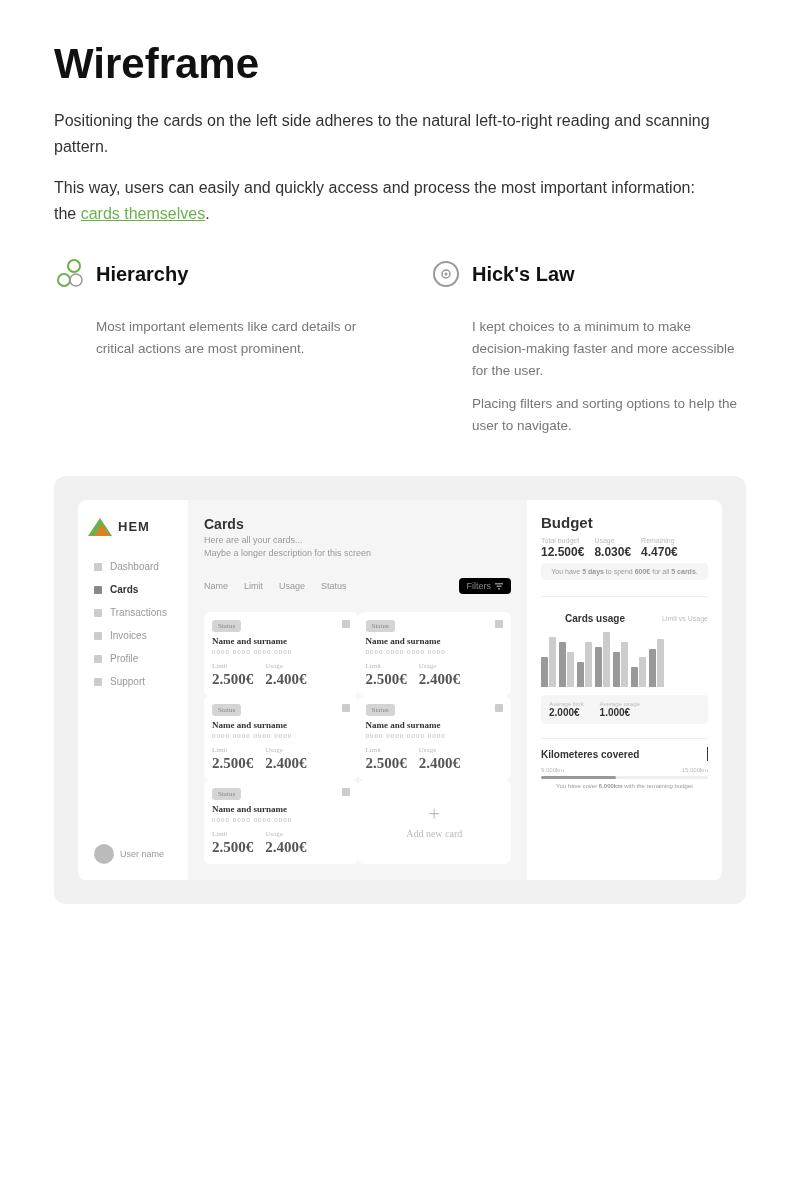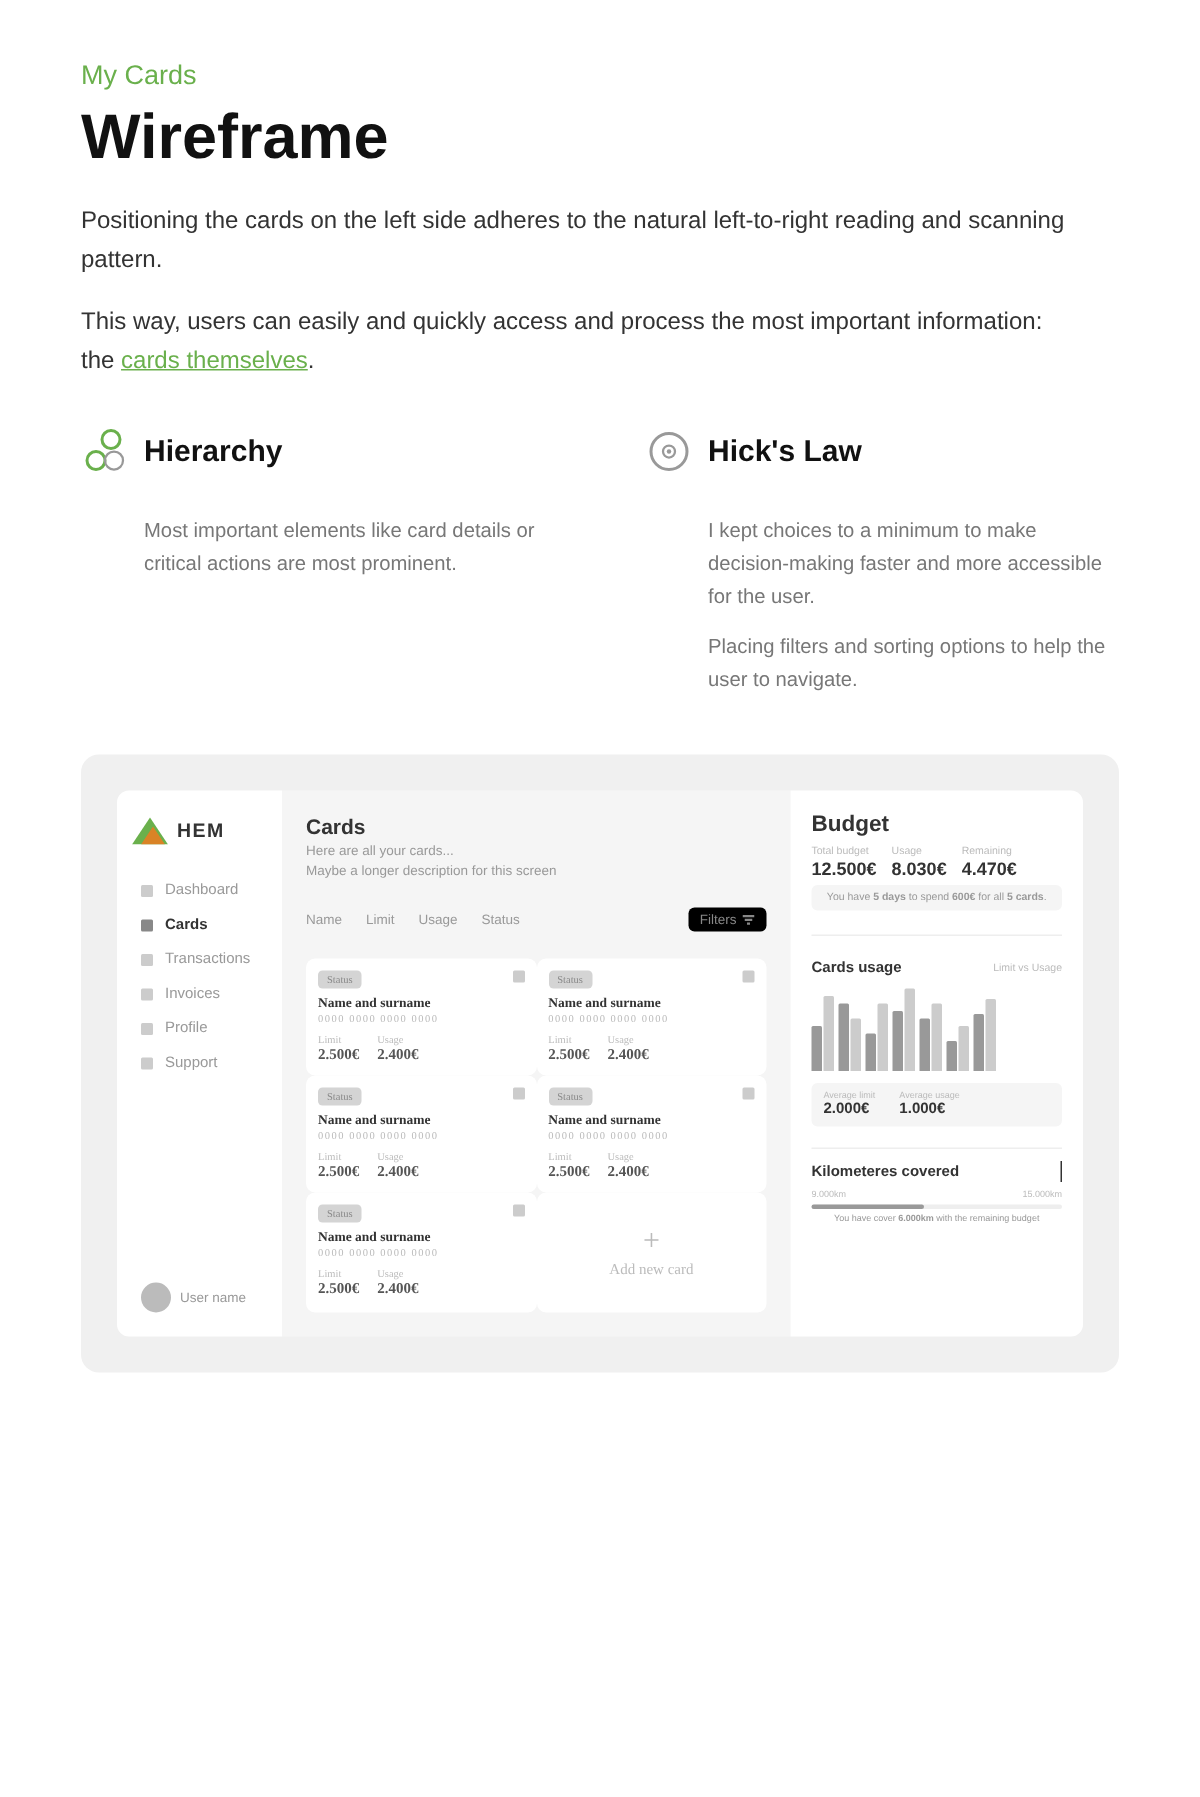--- a/index.html
+++ b/index.html
@@ -256,21 +256,21 @@
       gap: 12px;
     }
 
     .mock-card-stat-label {
       font-size: 7px;
       color: #bbb;
       margin-bottom: 1px;
     }
 
     .mock-card-stat-value {
-      font-size: 10px;
+      font-size: 15px;
       font-weight: 700;
       color: #555;
     }
 
     .mock-card-add {
       background: #fff;
       border-radius: 6px;
       padding: 8px;
       display: flex;
       flex-direction: column;
@@ -351,20 +351,21 @@
     .mock-section-divider {
       border: none;
       border-top: 1px solid #eee;
       margin: 2px 0;
     }
 
     .mock-cards-usage-header {
       display: flex;
       justify-content: space-between;
       align-items: center;
+      margin-left: 24px;
     }
 
     .mock-cards-usage-title {
       font-size: 10px;
       font-weight: 700;
       color: #333;
     }
 
     .mock-cards-usage-subtitle {
       font-size: 7px;
@@ -487,21 +488,20 @@
       width: 8px;
       height: 8px;
       background: #ccc;
       border-radius: 1px;
     }
   </style>
 </head>
 <body>
 
 <div>
-  <div class="section-label">My Cards</div>
   <h1 class="page-title">Wireframe</h1>
   <p class="description">Positioning the cards on the left side adheres to the natural left-to-right reading and scanning pattern.</p>
   <p class="description">
     <span>This way, users can easily and quickly access and process the most important information:</span><br>
     <span>the </span><a class="cards-link" href="#">cards themselves</a><span>.</span>
   </p>
 </div>
 
 <div class="principles-row">
 

